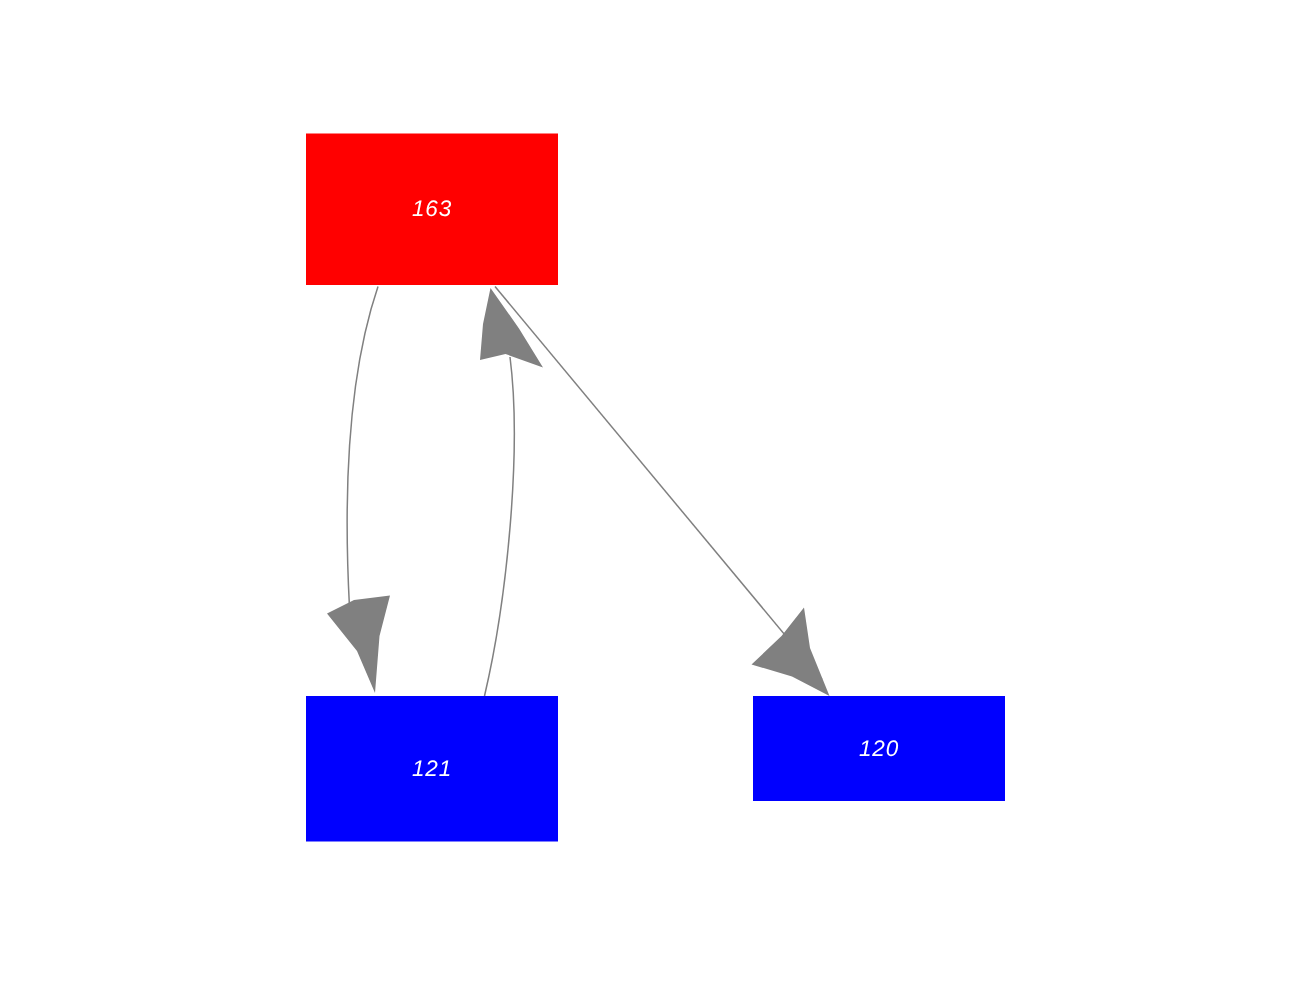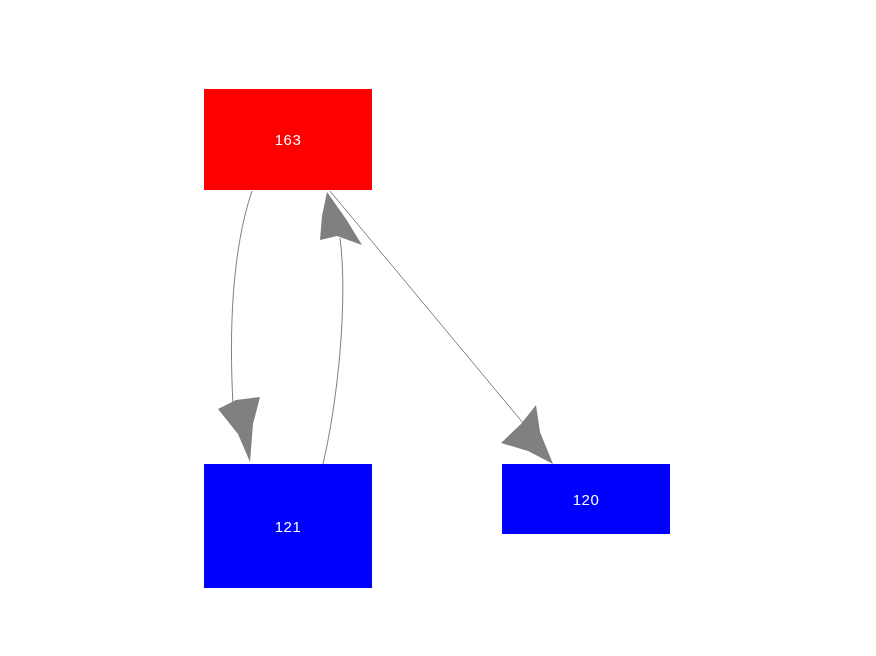--- a/index.html
+++ b/index.html
@@ -34,33 +34,34 @@
     justify-content: center;
     box-sizing: border-box;
   }
   .node-label {
     color: #ffffff;
     font-family: "Liberation Sans", sans-serif;
     font-size: 15px;
     line-height: 1;
     letter-spacing: 0.5px;
     user-select: none;
+    font-style: italic;
   }
   #node-163 {
     left: 204px;
     top: 89px;
     width: 168px;
     height: 101px;
     background: #ff0000;
   }
   #node-121 {
     left: 204px;
     top: 464px;
     width: 168px;
-    height: 124px;
+    height: 97px;
     background: #0000ff;
   }
   #node-120 {
     left: 502px;
     top: 464px;
     width: 168px;
     height: 70px;
     background: #0000ff;
   }
   .edge-path {

